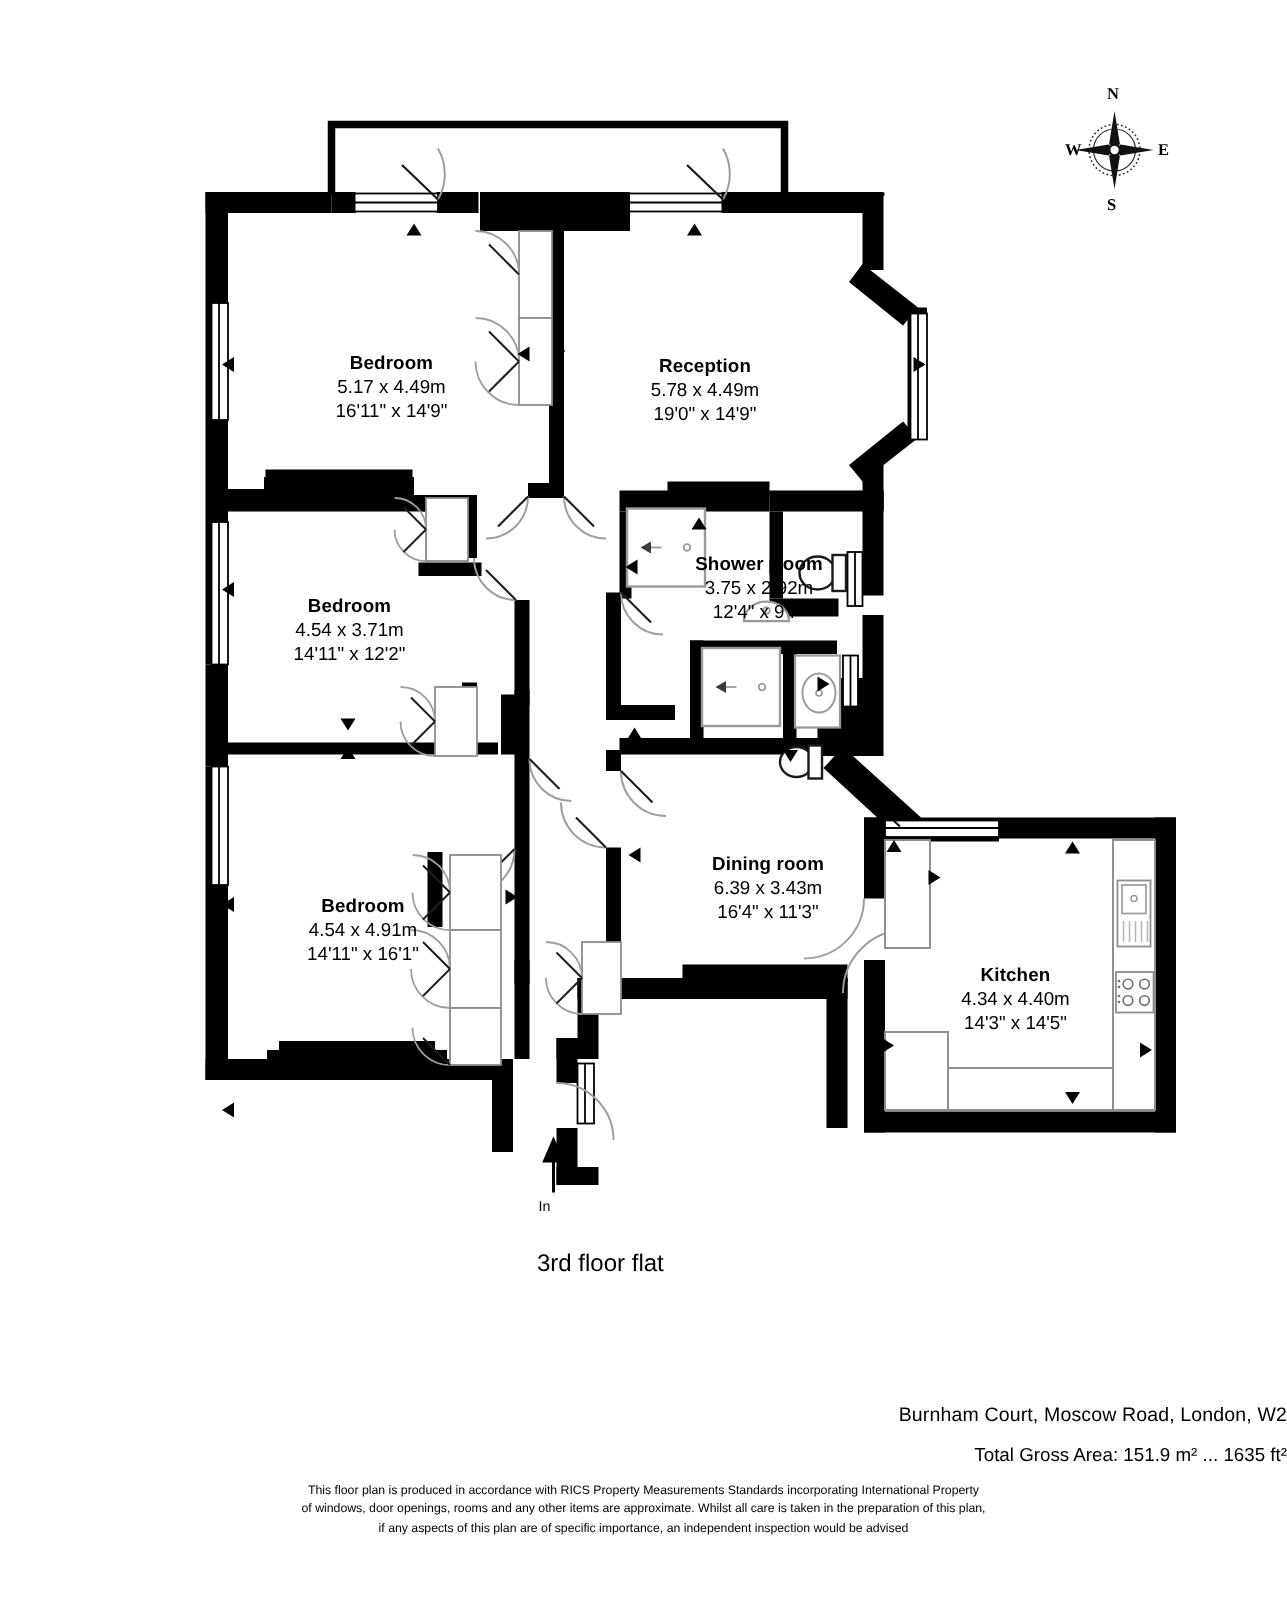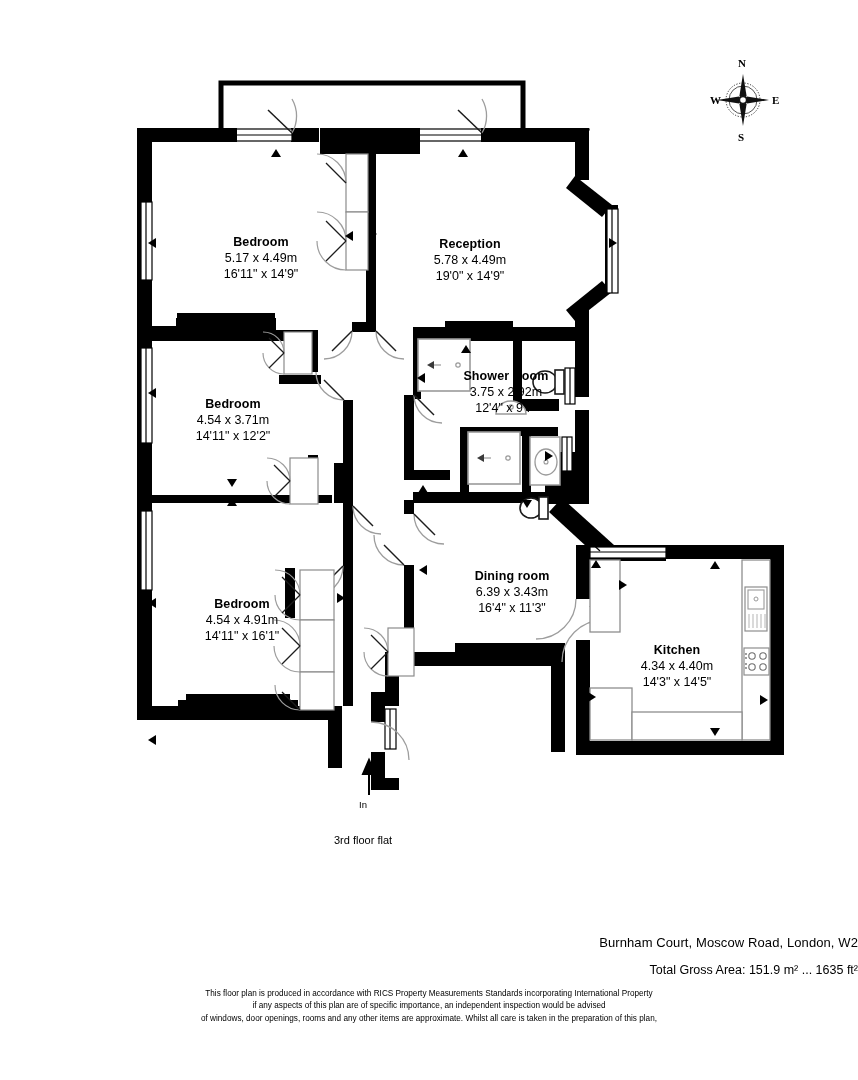--- a/index.html
+++ b/index.html
@@ -7,21 +7,21 @@
   body{
     width:858px;height:1080px;position:relative;overflow:hidden;
     font-family:"Liberation Sans", sans-serif;color:#000;
   }
   #plan-canvas{position:absolute;left:0;top:0;width:858px;height:1080px;}
   .txt{position:absolute;white-space:nowrap;}
   .room-label{text-align:center;line-height:1.28;}
   .room-name{font-weight:bold;font-size:12.5px;letter-spacing:.1px;}
   .room-dim{font-size:12.5px;}
   .compass-letter{font-family:"Liberation Serif", serif;font-weight:bold;font-size:11px;}
-  #floor-note{font-size:11px;}
+  #floor-note{font-size:16px;margin-left:24px;}
   #in-label{font-size:9.5px;}
   #title-block{position:absolute;left:0;right:0;text-align:center;}
   #property-title{font-size:13px;letter-spacing:.1px;text-align:right;}
   #area-line{font-size:12.5px;margin-top:13px;text-align:right;}
   #disclaimer{font-size:8.2px;line-height:1.52;margin-top:11px;}
   #disclaimer div{white-space:nowrap;}
 </style>
 </head>
 <body>
 
@@ -448,16 +448,16 @@
 
 <div class="txt" id="in-label" style="left:359px;top:799px;">In</div>
 
 <div class="txt" id="floor-note" style="left:334px;top:834px;">3rd floor flat</div>
 
 <div id="title-block" style="top:935px;">
   <div id="property-title">Burnham Court, Moscow Road, London, W2</div>
   <div id="area-line">Total Gross Area: 151.9 m² ... 1635 ft²</div>
   <div id="disclaimer">
     <div>This floor plan is produced in accordance with RICS Property Measurements Standards incorporating International Property</div>
+    <div>of windows, door openings, rooms and any other items are approximate. Whilst all care is taken in the preparation of this plan,</div>
     <div>if any aspects of this plan are of specific importance, an independent inspection would be advised</div>
-    <div>of windows, door openings, rooms and any other items are approximate. Whilst all care is taken in the preparation of this plan,</div>
   </div>
 </div>
 
 </body></html>

